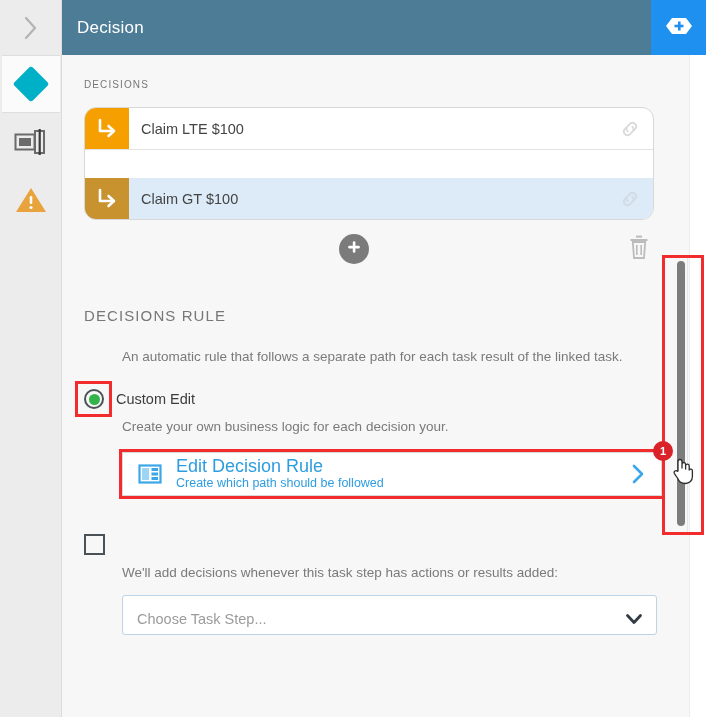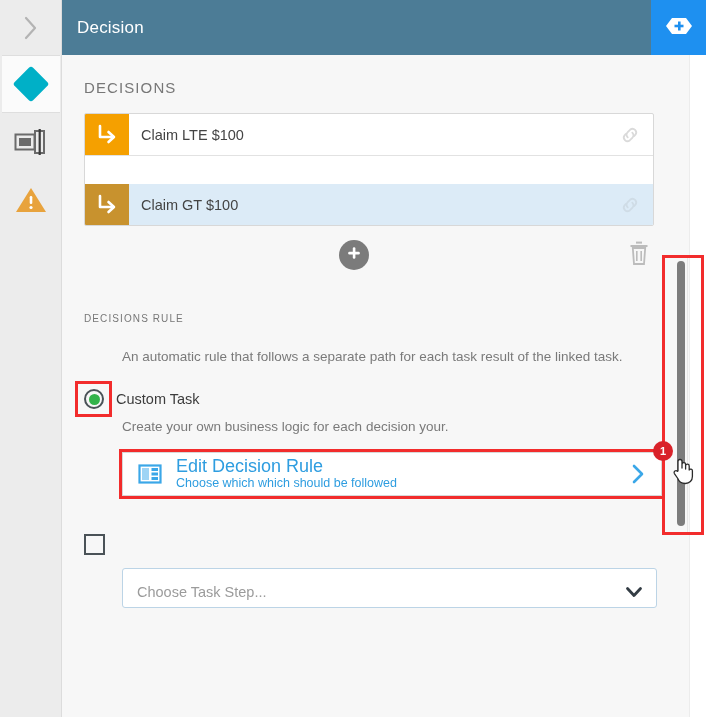--- a/index.html
+++ b/index.html
@@ -113,32 +113,32 @@
 
   .content {
     flex: 1 1 auto;
     position: relative;
     background: #f7f7f7;
     overflow: hidden;
     padding: 0 0 0 0;
   }
 
   .section-title {
-    font-size: 15px;
+    font-size: 10px;
     color: #777777;
     letter-spacing: 1.1px;
     padding: 24px 0 0 22px;
   }
 
   
   .dec-list {
     margin: 17px 0 0 22px;
     width: 570px;
     border: 1px solid #d8d8d8;
-    border-radius: 2px;
+    border-radius: 12px;
     overflow: hidden;
     background: #ffffff;
     box-sizing: border-box;
   }
   .dec-row {
     display: flex;
     align-items: stretch;
     height: 41px;
     border-bottom: 1px solid #e2e2e2;
     cursor: pointer;
@@ -195,21 +195,21 @@
     height: 30px;
     display: flex;
     align-items: center;
     justify-content: center;
     cursor: pointer;
     color: #b9b9b9;
     margin-right: 2px;
   }
 
   .rule-title {
-    font-size: 10px;
+    font-size: 15px;
     color: #777777;
     letter-spacing: 1.1px;
     padding: 38px 8px 0 22px;
   }
 
   .option {
     margin: 23px 0 0 22px;
     width: 600px;
   }
   .option-head {
@@ -554,54 +554,55 @@
       <div class="option">
         <div class="opt-desc">An automatic rule that follows a separate path for each task result of the linked task.</div>
       </div>
 
       <div class="option">
         <div class="option-head">
           <span class="radio on">
             <span class="dot"></span>
             <span class="annot annot-radio"></span>
           </span>
-          <span class="opt-label">Custom Task</span>
+          <span class="opt-label">Custom Edit</span>
         </div>
         <div class="opt-desc">Create your own business logic for each decision your.</div>
 
         <div class="edit-rule-wrap">
           <div class="edit-rule">
             <span class="edit-rule-icon">
               <svg width="24" height="24" viewBox="0 0 24 24" fill="none">
                 <rect x="1.5" y="3.5" width="21" height="17" stroke="#3ba7e8" stroke-width="2.2" fill="none"></rect>
                 <rect x="4" y="6" width="7" height="12" fill="#9ed4f5"></rect>
                 <rect x="13.5" y="6" width="6.5" height="3" fill="#3ba7e8"></rect>
                 <rect x="13.5" y="10.5" width="6.5" height="3" fill="#3ba7e8"></rect>
                 <rect x="13.5" y="15" width="6.5" height="3" fill="#3ba7e8"></rect>
               </svg>
             </span>
             <span class="edit-rule-text">
               <span class="edit-rule-title" style="display:block">Edit Decision Rule</span>
-              <span class="edit-rule-sub" style="display:block">Choose which which should be followed</span>
+              <span class="edit-rule-sub" style="display:block">Create which path should be followed</span>
             </span>
             <span class="edit-rule-chev">
               <svg width="16" height="24" viewBox="0 0 16 24" fill="none">
                 <path d="M4 4 L12 12 L4 20" stroke="#3ba7e8" stroke-width="2.6" fill="none" stroke-linecap="round" stroke-linejoin="round"></path>
               </svg>
             </span>
           </div>
           <span class="annot-edit"></span>
           <span class="badge">1</span>
         </div>
       </div>
 
       <div class="checkopt">
         <div class="option-head">
           <span class="checkbox"></span>
         </div>
+        <div class="opt-desc">We'll add decisions whenever this task step has actions or results added:</div>
         <div class="select-wrap">
           <span class="select-text">Choose Task Step...</span>
           <span class="select-chev">
             <svg width="18" height="14" viewBox="0 0 18 14" fill="none">
               <path d="M2.5 3.5 L9 10.5 L15.5 3.5" stroke="#333c44" stroke-width="2.8" fill="none" stroke-linecap="round" stroke-linejoin="round"></path>
             </svg>
           </span>
         </div>
       </div>
 

